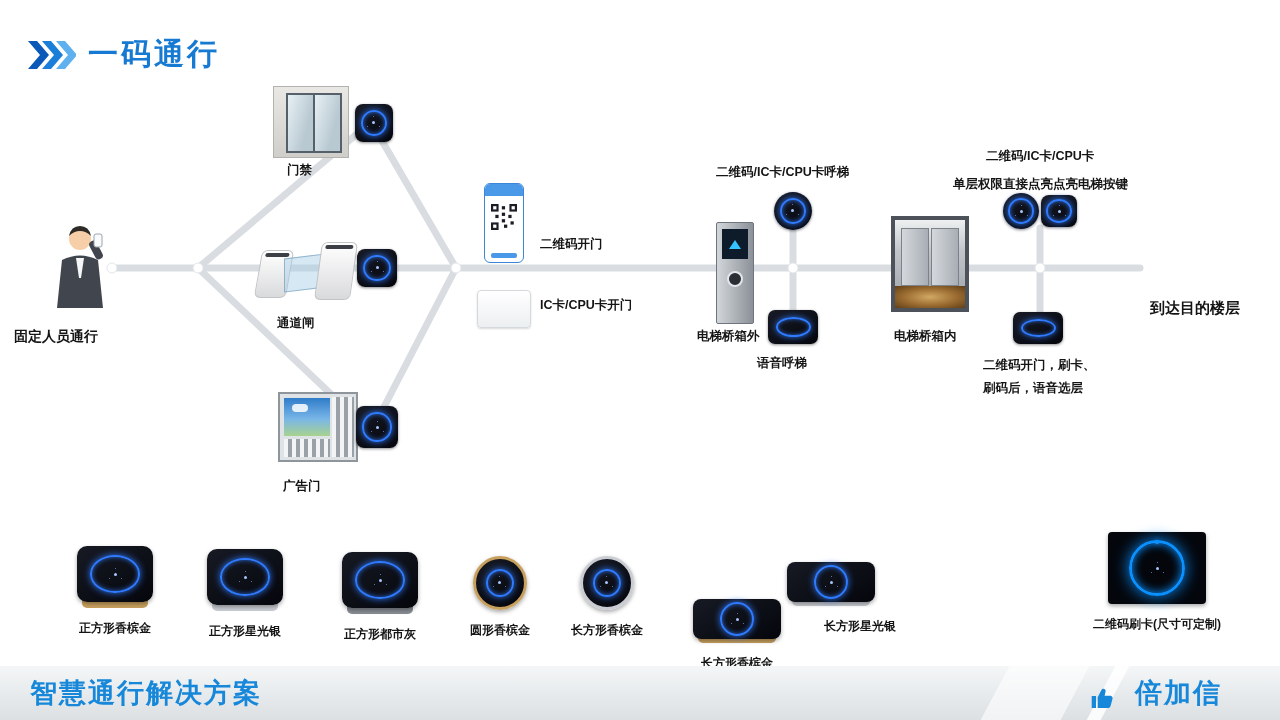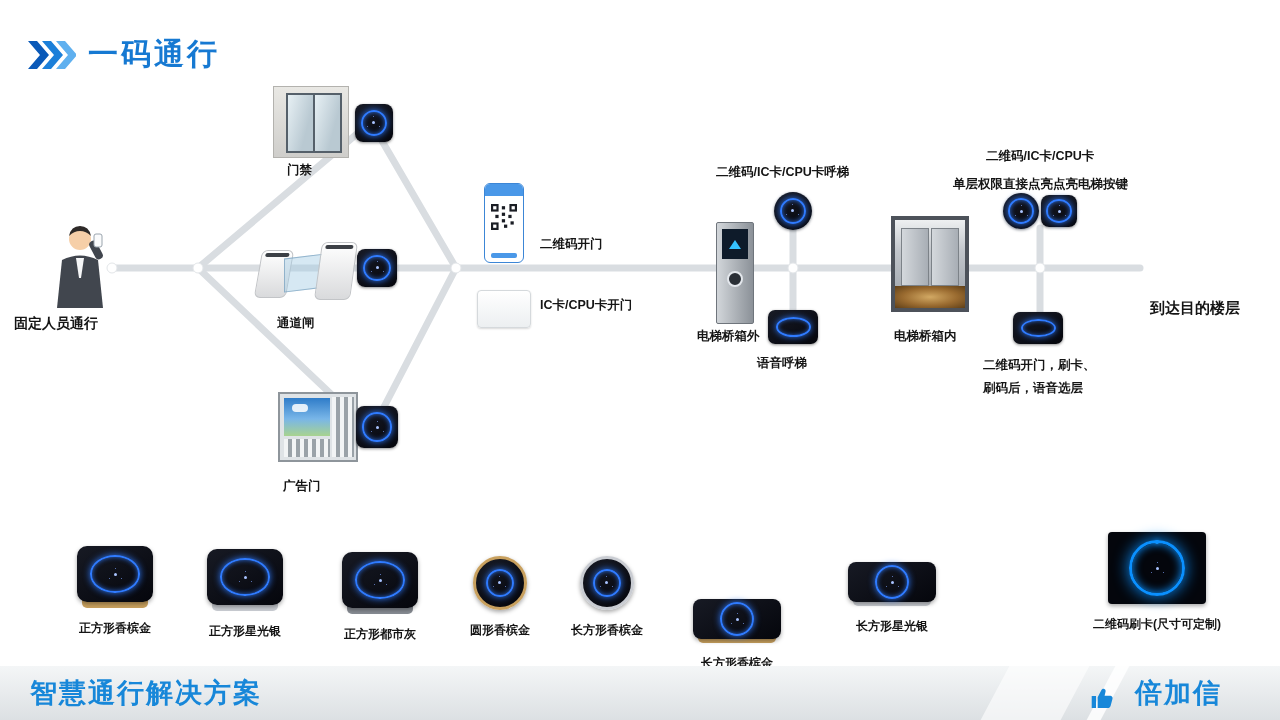--- a/index.html
+++ b/index.html
@@ -144,21 +144,21 @@
   </div>
 
   <svg class="person" width="62" height="88" viewBox="0 0 62 88">
     <circle cx="30" cy="19" r="11" fill="#f6cfa8"></circle>
     <path d="M19 16 q2 -10 11 -10 q9 0 11 10 q-5 -5 -11 -5 q-6 0 -11 5 Z" fill="#2e2a28"></path>
     <path d="M12 40 Q30 31 48 40 L53 88 L7 88 Z" fill="#41464e"></path>
     <path d="M26 38 L34 38 L31 58 L29 58 Z" fill="#f5f6f7"></path>
     <rect x="42" y="20" width="8" height="20" rx="4" fill="#41464e" transform="rotate(-28 46 30)"></rect>
     <rect x="44" y="14" width="8" height="13" rx="2" fill="#fafbfc" stroke="#9aa4ad"></rect>
   </svg>
-  <div class="lbl med" style="left:14px;top:315px;">固定人员通行</div>
+  <div class="lbl med" style="left:14px;top:328px;">固定人员通行</div>
 
   <div class="door-pic">
     <div class="door-frame">
       <div class="door-panel"></div>
       <div class="door-panel"></div>
     </div>
   </div>
   <div class="lbl" style="left:287px;top:162px;">门禁</div>
   <div class="reader" style="left:355px;top:104px;width:38px;height:38px;">
       <div class="ring"></div>
@@ -285,21 +285,21 @@
       </div>
     <div class="p-label">长方形香槟金</div>
   </div>
   <div class="product p-rect" style="left: 672px; top: 560px; margin-top: 39px; --trim: #c8a05e;">
     <div class="p-face">
         <div class="ring"></div>
       </div>
     <div class="p-base"></div>
     <div class="p-label">长方形香槟金</div>
   </div>
-  <div class="product p-rect" style="left: 827px; top: 562px; --trim: #c9ccd2;">
+  <div class="product p-rect" style="left: 766px; top: 562px; text-align: right; --trim: #c9ccd2;">
     <div class="p-face">
         <div class="ring"></div>
       </div>
     <div class="p-base"></div>
     <div class="p-label">长方形星光银</div>
   </div>
   <div class="product p-qrl" style="left: 1082px; top: 532px; width: 150px; --trim: #0a90ff;">
     <div class="p-face">
         <div class="ring"></div>
       </div>

